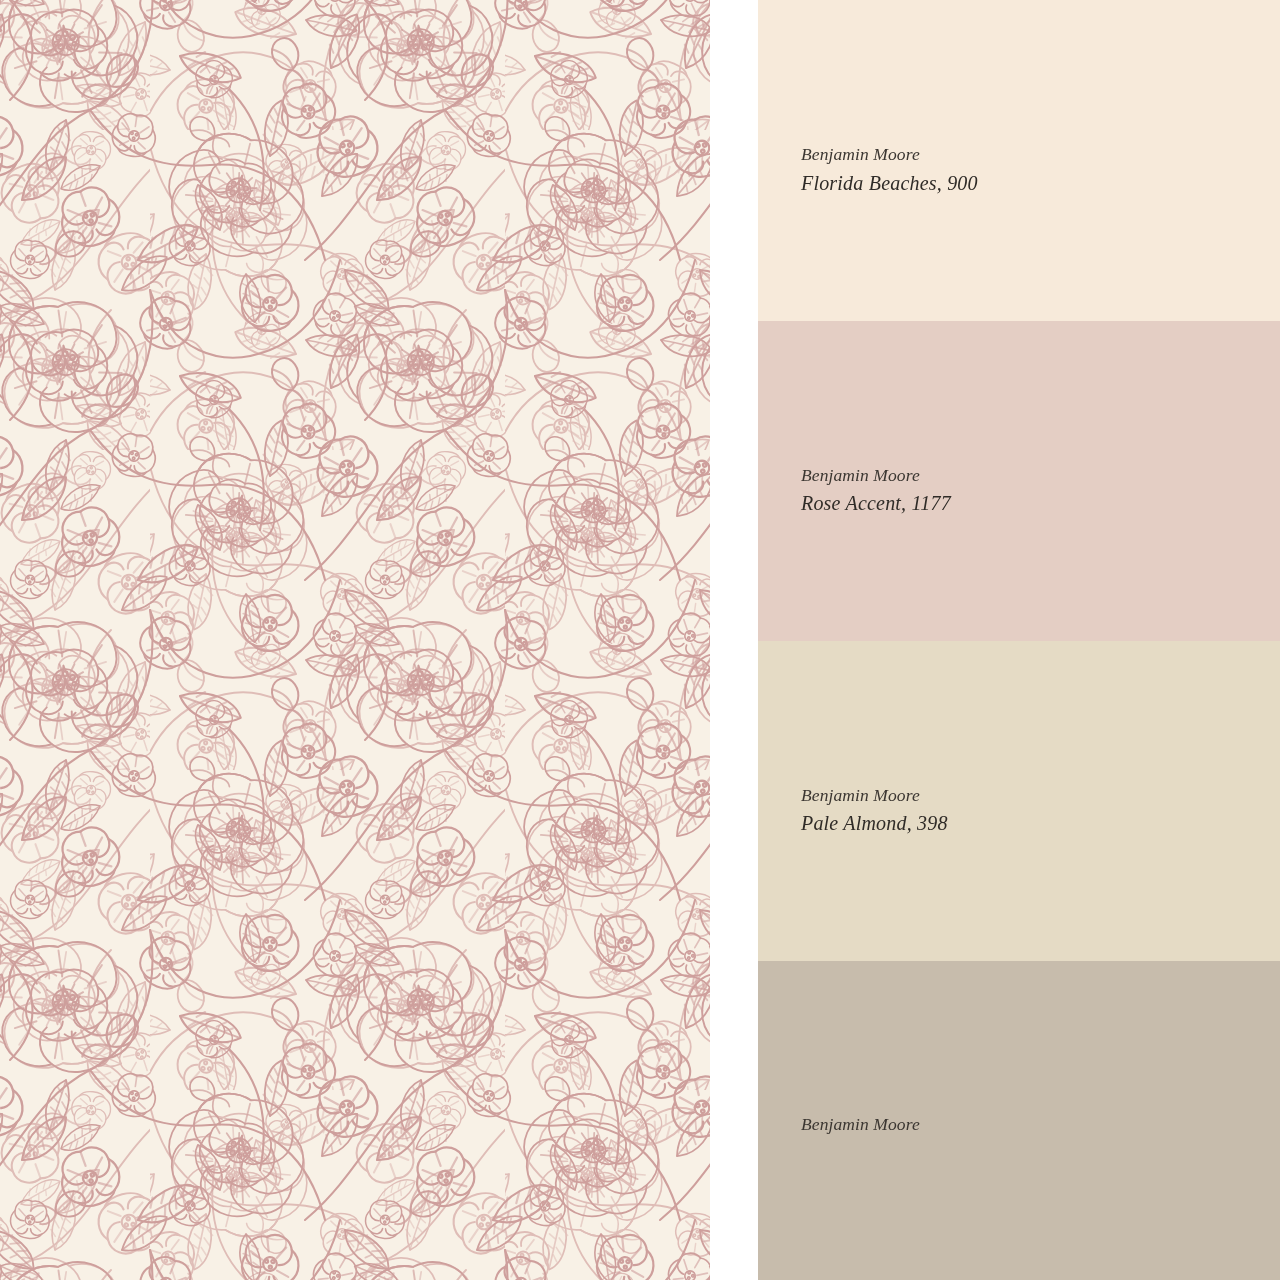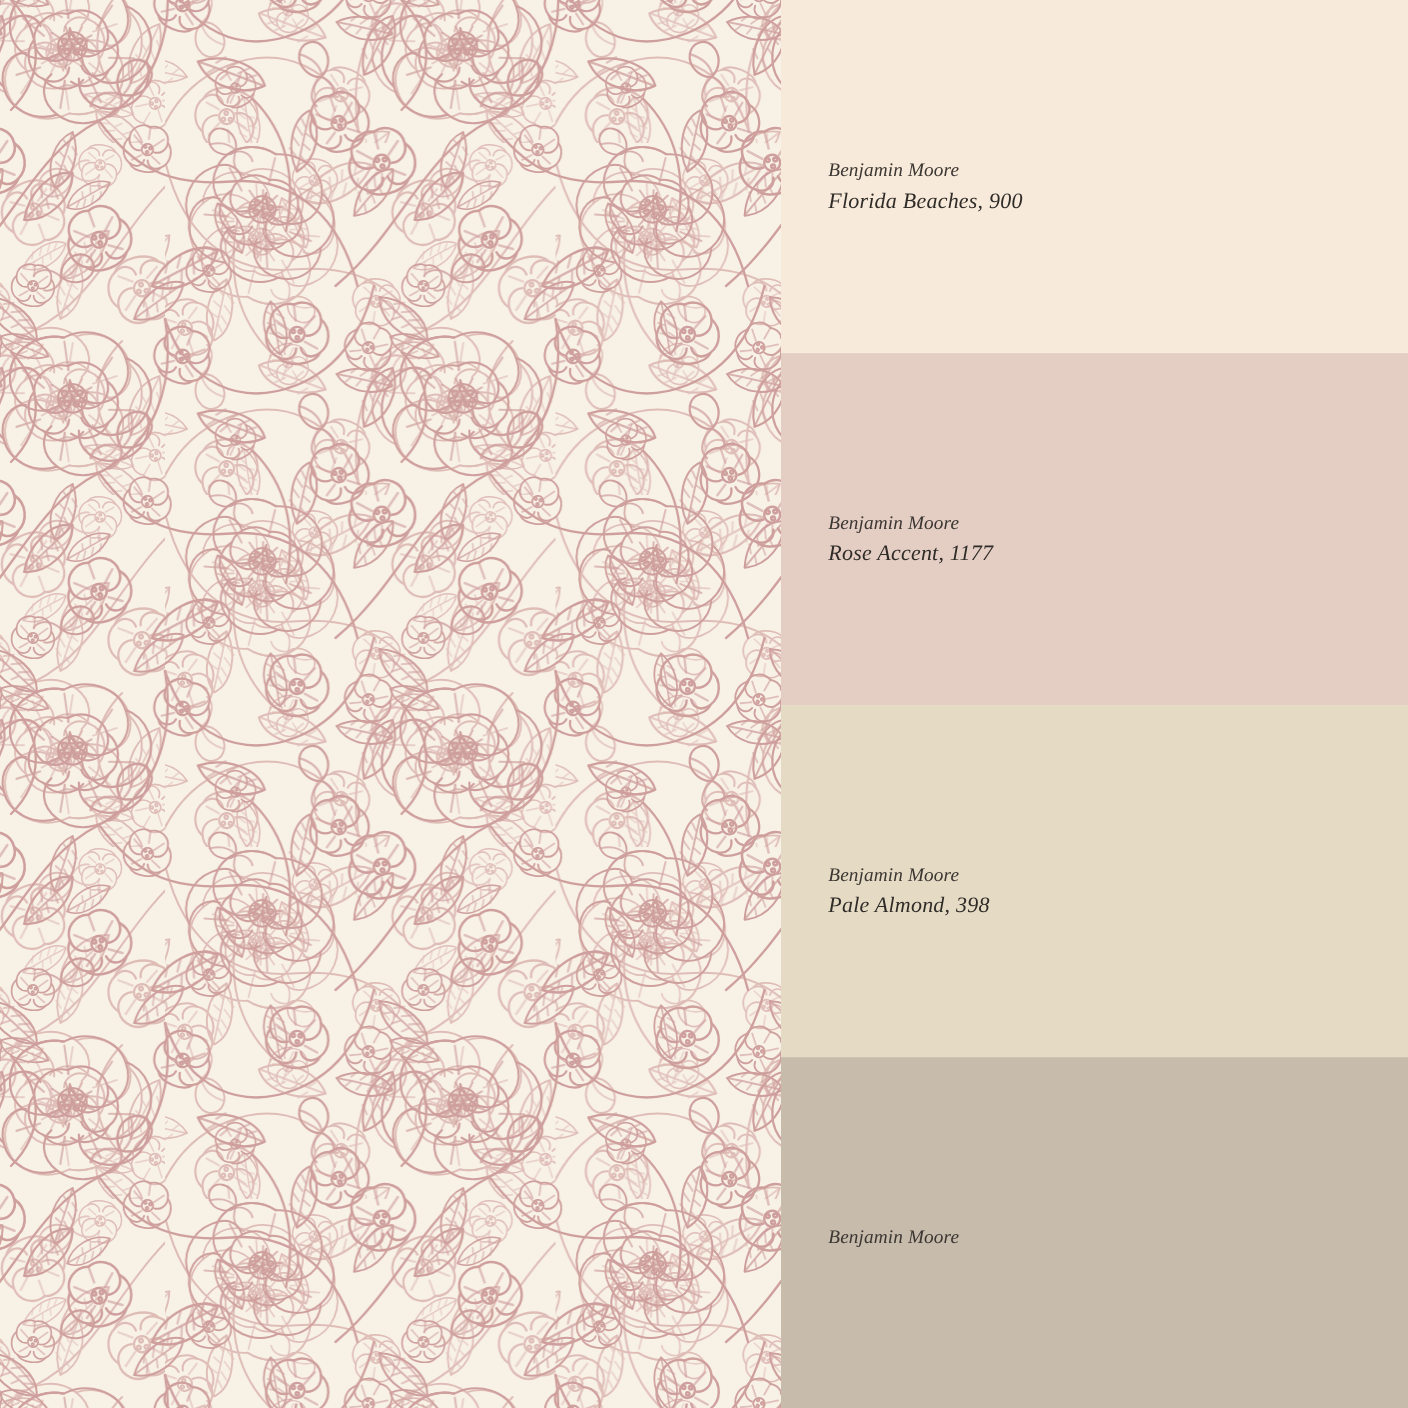--- a/index.html
+++ b/index.html
@@ -12,20 +12,21 @@
     height: 1280px;
     overflow: hidden;
     font-family: "Liberation Serif", "DejaVu Serif", serif;
   }
 
   #board {
     position: relative;
     width: 1280px;
     height: 1280px;
     display: flex;
+    gap: 48px;
   }
 
   
   #pattern-panel {
     position: relative;
     width: 710px;
     height: 1280px;
     background: #F8F1E6;
     overflow: hidden;
     flex: 0 0 710px;

